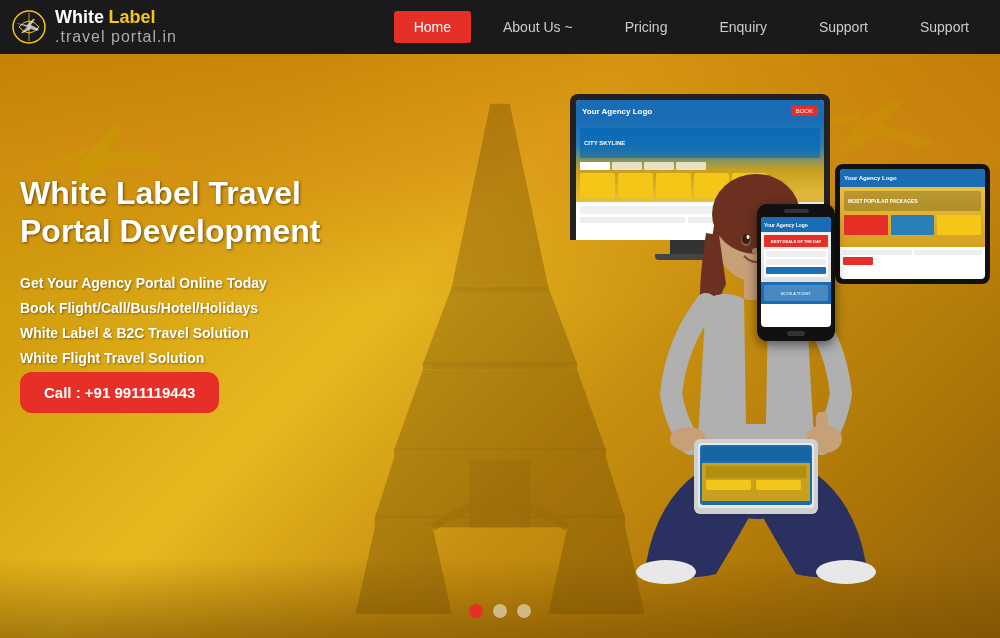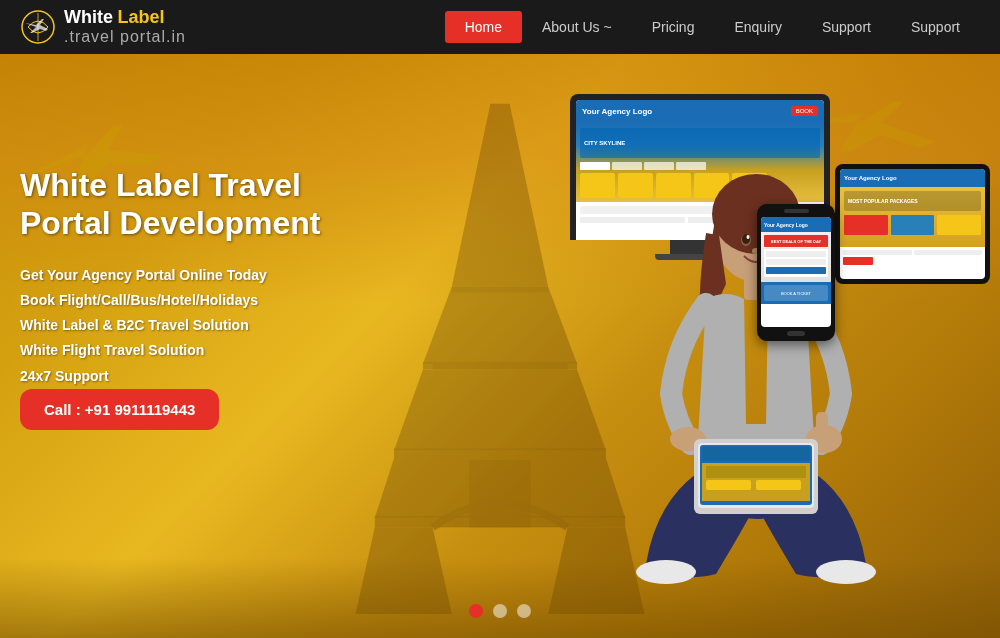--- a/index.html
+++ b/index.html
@@ -4,21 +4,21 @@
   <style>
     * { margin: 0; padding: 0; box-sizing: border-box; }
     body { font-family: Arial, sans-serif; width: 1000px; height: 638px; overflow: hidden; }
 
     
     .navbar {
       background: #1a1a1a;
       height: 54px;
       display: flex;
       align-items: center;
-      padding: 0 20px;
+      padding: 0 11px;
       position: relative;
       z-index: 10;
     }
     .logo-area {
       display: flex;
       align-items: center;
       margin-right: auto;
     }
     .logo-icon {
       width: 36px;
@@ -28,21 +28,21 @@
     .logo-text {
       display: flex;
       flex-direction: column;
       line-height: 1.1;
     }
     .logo-sub { color: #aaa; font-size: 16px; letter-spacing: 1px; }
 
     .nav-links {
       display: flex;
       align-items: center;
-      gap: 0;
+      gap: 12px;
     }
     .nav-item {
       color: #ccc;
       font-size: 14px;
       padding: 8px 20px;
       cursor: pointer;
       text-decoration: none;
       white-space: nowrap;
     }
     .nav-item.active {
@@ -96,21 +96,21 @@
       right: 30px;
       font-size: 80px;
       color: rgba(255,255,255,0.15);
       transform: rotate(5deg) scaleX(-1);
     }
 
     
     .hero-left {
       position: absolute;
       left: 20px;
-      top: 112px;
+      top: 120px;
       width: 320px;
       color: #fff;
     }
     .hero-title {
       font-size: 32px;
       font-weight: bold;
       line-height: 1.2;
       margin-bottom: 20px;
       text-shadow: 1px 1px 3px rgba(0,0,0,0.5);
     }
@@ -480,21 +480,20 @@
 
   <div class="city-silhouette"></div>
 
   <div class="hero-left">
     <h1 class="hero-title">White Label Travel Portal Development</h1>
     <ul class="hero-list">
       <li>Get Your Agency Portal Online Today</li>
       <li>Book Flight/Call/Bus/Hotel/Holidays</li>
       <li>White Label &amp; B2C Travel Solution</li>
       <li>White Flight Travel Solution</li>
-      <li>24x7 Support</li>
     </ul>
     <button class="call-btn">Call : +91 9911119443</button>
   </div>
 
   <div class="hero-right">
 
     <div class="monitor-mockup">
       <div class="monitor-frame">
         <div class="monitor-screen">
           <div class="monitor-screen-header">

